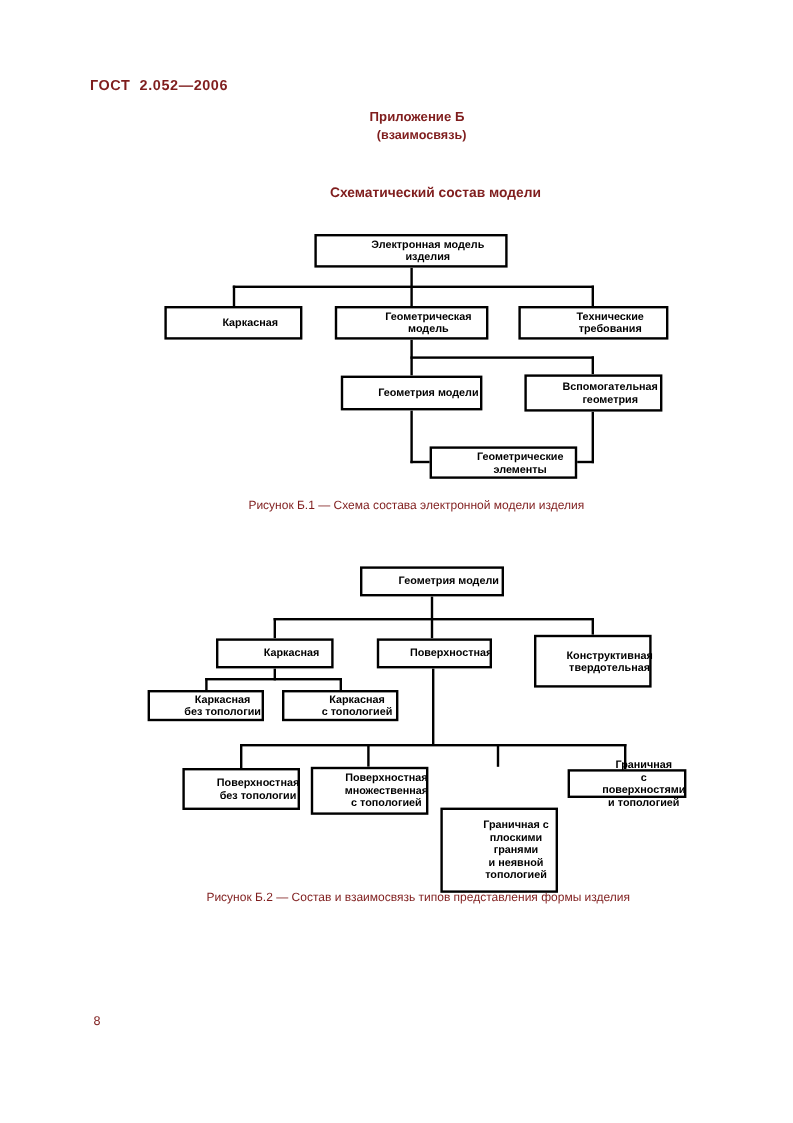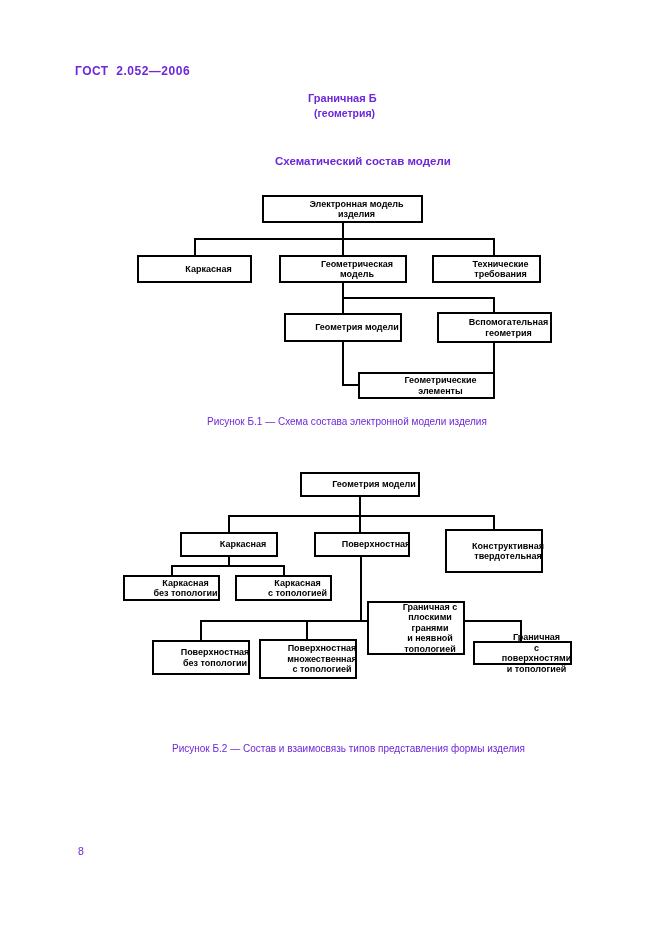--- a/index.html
+++ b/index.html
@@ -7,21 +7,21 @@
   .page {
     position: relative;
     width: 661px;
     height: 936px;
     background: #ffffff;
     font-family: "Liberation Sans", sans-serif;
     color: #000;
     overflow: hidden;
     margin: 0 auto;
   }
-  .txt { position: absolute; color: #6d28d9; white-space: pre; }
+  .txt { position: absolute; color: #7f1d1d; white-space: pre; }
   .gost-code   { left: 75px;  top: 64px;  font-size: 12px;   font-weight: bold; letter-spacing: 0.5px; }
   .appendix-title    { left: 308px; top: 92px;  font-size: 11px;   font-weight: bold; }
   .appendix-subtitle { left: 314px; top: 107px; font-size: 10.5px; font-weight: bold; }
   .section-title     { left: 260px; top: 155px; font-size: 11.5px; font-weight: bold; margin-left: 15px; }
   .caption { font-size: 10px; font-weight: normal; }
   .cap1 { left: 207px; top: 416px; }
   .cap2 { left: 172px; top: 743px; }
   .page-number { left: 78px; top: 845px; font-size: 10.5px; }
   .box {
     position: absolute;
@@ -41,46 +41,46 @@
   .hline, .vline { position: absolute; background: #000; z-index: 1; }
   .hline { height: 2px; }
   .vline { width: 2px; }
 </style>
 </head>
 <body>
 
 <div class="page">
 
   <div class="txt gost-code">ГОСТ  2.052—2006</div>
-  <div class="txt appendix-title">Граничная Б</div>
-  <div class="txt appendix-subtitle">(геометрия)</div>
+  <div class="txt appendix-title">Приложение Б</div>
+  <div class="txt appendix-subtitle">(взаимосвязь)</div>
   <div class="txt section-title">Схематический состав модели</div>
 
   <div>
 
     <div class="vline" style="left:342px;top:223px;height:32px"></div>
     <div class="hline" style="left:194px;top:238px;width:301px"></div>
     <div class="vline" style="left:194px;top:238px;height:17px"></div>
     <div class="vline" style="left:493px;top:238px;height:17px"></div>
     <div class="vline" style="left:342px;top:283px;height:30px"></div>
     <div class="hline" style="left:342px;top:297px;width:153px"></div>
     <div class="vline" style="left:493px;top:297px;height:15px"></div>
     <div class="vline" style="left:342px;top:342px;height:44px"></div>
     <div class="hline" style="left:342px;top:384px;width:18px"></div>
     <div class="vline" style="left:493px;top:343px;height:43px"></div>
     <div class="hline" style="left:476px;top:384px;width:19px"></div>
 
     <div class="box" style="left:262px;top:195px;width:161px;height:28px">Электронная модель изделия</div>
     <div class="box" style="left:137px;top:255px;width:115px;height:28px">Каркасная</div>
     <div class="box" style="left:279px;top:255px;width:128px;height:28px">Геометрическая модель</div>
-    <div class="box" style="left:432px;top:255px;width:109px;height:28px">Технические требования</div>
+    <div class="box" style="left:432px;top:255px;width:125px;height:28px">Технические требования</div>
     <div class="box" style="left:284px;top:313px;width:118px;height:29px">Геометрия модели</div>
     <div class="box" style="left:437px;top:312px;width:115px;height:31px">Вспомогательная
 геометрия</div>
-    <div class="box" style="left:358px;top:372px;width:137px;height:27px">Геометрические
+    <div class="box" style="left:358px;top:372px;width:123px;height:27px">Геометрические
 элементы</div>
 
     <div class="txt caption cap1">Рисунок Б.1 — Схема состава электронной модели изделия</div>
   </div>
 
   <div>
 
     <div class="vline" style="left:359px;top:497px;height:18px"></div>
     <div class="hline" style="left:228px;top:515px;width:267px"></div>
     <div class="vline" style="left:228px;top:515px;height:17px"></div>
@@ -104,21 +104,21 @@
 твердотельная</div>
     <div class="box" style="left:123px;top:575px;width:97px;height:26px">Каркасная
 без топологии</div>
     <div class="box" style="left:235px;top:575px;width:97px;height:26px">Каркасная
 с топологией</div>
     <div class="box" style="left:152px;top:640px;width:98px;height:35px">Поверхностная
 без топологии</div>
     <div class="box" style="left:259px;top:639px;width:98px;height:40px">Поверхностная
 множественная
 с топологией</div>
-    <div class="box" style="left:367px;top:601px;width:98px;height:54px">Граничная с
+    <div class="box" style="left:367px;top:673px;width:98px;height:71px">Граничная с
 плоскими гранями
 и неявной
 топологией</div>
     <div class="box" style="left:473px;top:641px;width:99px;height:24px">Граничная
 с поверхностями
 и топологией</div>
 
     <div class="txt caption cap2">Рисунок Б.2 — Состав и взаимосвязь типов представления формы изделия</div>
   </div>
 

